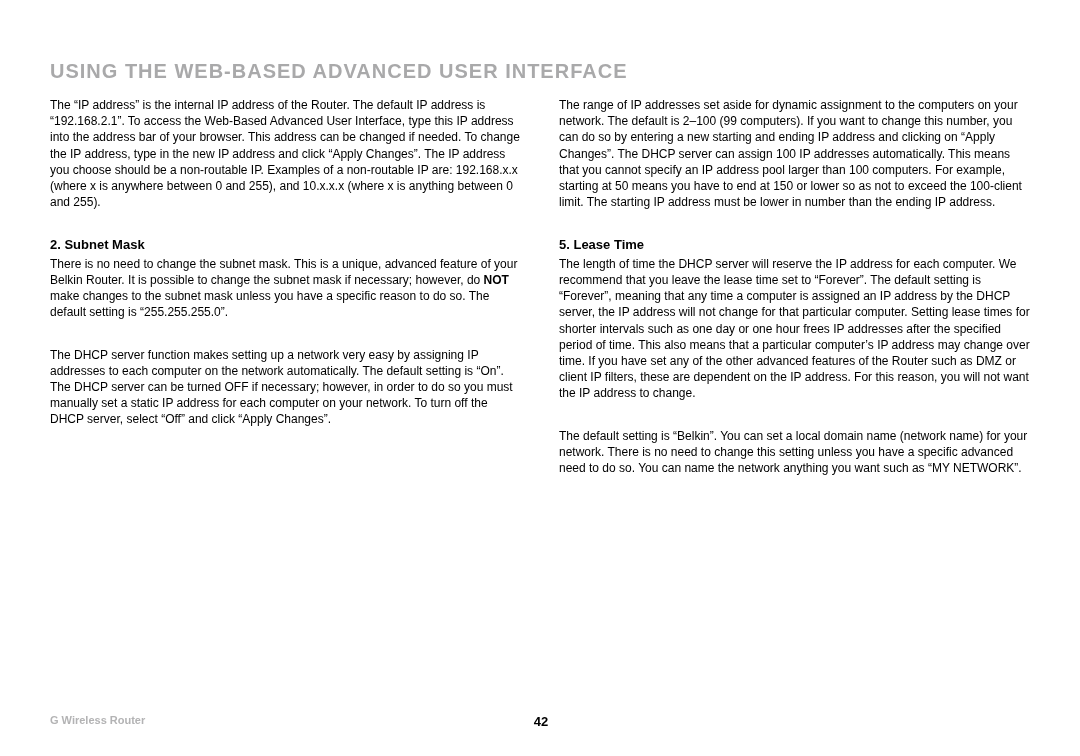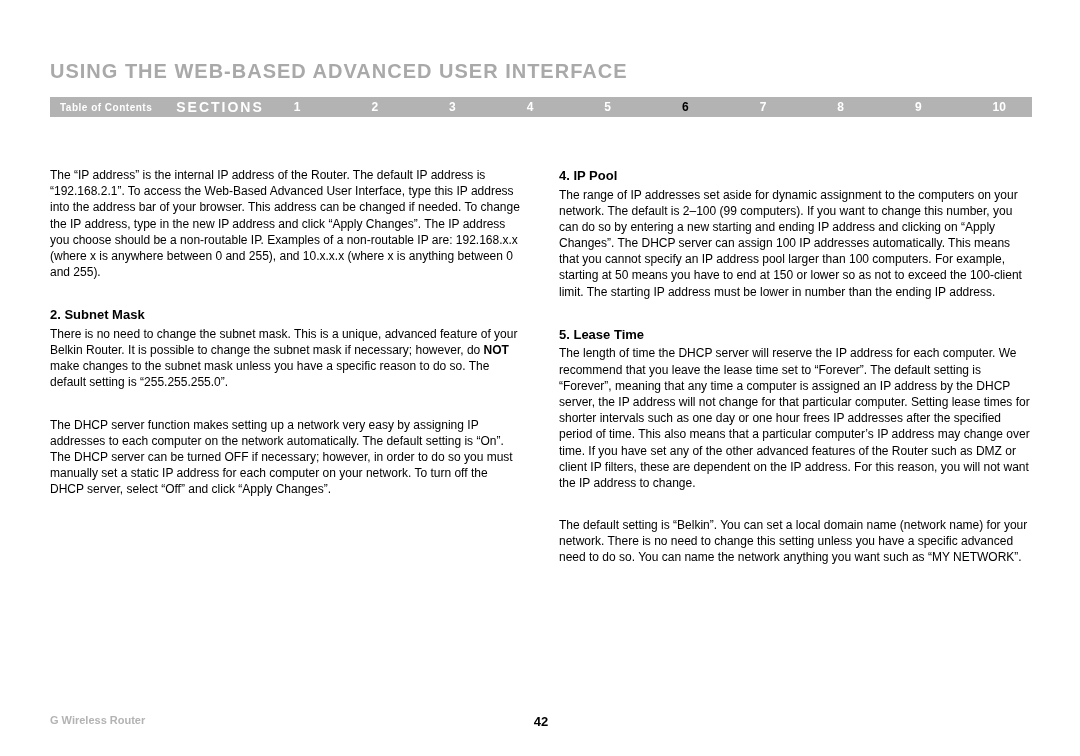--- a/index.html
+++ b/index.html
@@ -103,49 +103,32 @@
     font-weight: 700;
   }
 </style>
 </head>
 <body>
 
 <div class="page">
 
   <h1 class="page-title">USING THE WEB-BASED ADVANCED USER INTERFACE</h1>
 
-  <div class="nav-bar">
-    <span class="nav-toc">Table of Contents</span>
-    <span class="nav-sections">SECTIONS</span>
-    <div class="nav-numbers">
-      <span class="nav-num">1</span>
-      <span class="nav-num">2</span>
-      <span class="nav-num">3</span>
-      <span class="nav-num">4</span>
-      <span class="nav-num">5</span>
-      <span class="nav-num active">6</span>
-      <span class="nav-num">7</span>
-      <span class="nav-num">8</span>
-      <span class="nav-num">9</span>
-      <span class="nav-num">10</span>
-    </div>
-  </div>
 
   <div class="columns">
     <div class="col">
       <p class="sec-body">The “IP address” is the internal IP address of the Router. The default IP address is “192.168.2.1”. To access the Web-Based Advanced User Interface, type this IP address into the address bar of your browser. This address can be changed if needed. To change the IP address, type in the new IP address and click “Apply Changes”. The IP address you choose should be a non-routable IP. Examples of a non-routable IP are: 192.168.x.x (where x is anywhere between 0 and 255), and 10.x.x.x (where x is anything between 0 and 255).</p>
 
       <p class="sec-heading">2.    Subnet Mask</p>
       <p class="sec-body"><span>There is no need to change the subnet mask. This is a unique, advanced feature of your Belkin Router. It is possible to change the subnet mask if necessary; however, do </span><b>NOT</b><span> make changes to the subnet mask unless you have a specific reason to do so. The default setting is “255.255.255.0”.</span></p>
 
       <p class="sec-body">The DHCP server function makes setting up a network very easy by assigning IP addresses to each computer on the network automatically. The default setting is “On”. The DHCP server can be turned OFF if necessary; however, in order to do so you must manually set a static IP address for each computer on your network. To turn off the DHCP server, select “Off” and click “Apply Changes”.</p>
     </div>
 
     <div class="col">
-      <p class="sec-heading">4.    IP Pool</p>
       <p class="sec-body">The range of IP addresses set aside for dynamic assignment to the computers on your network. The default is 2–100 (99 computers). If you want to change this number, you can do so by entering a new starting and ending IP address and clicking on “Apply Changes”. The DHCP server can assign 100 IP addresses automatically. This means that you cannot specify an IP address pool larger than 100 computers. For example, starting at 50 means you have to end at 150 or lower so as not to exceed the 100-client limit. The starting IP address must be lower in number than the ending IP address.</p>
 
       <p class="sec-heading">5.    Lease Time</p>
       <p class="sec-body">The length of time the DHCP server will reserve the IP address for each computer. We recommend that you leave the lease time set to “Forever”. The default setting is “Forever”, meaning that any time a computer is assigned an IP address by the DHCP server, the IP address will not change for that particular computer. Setting lease times for shorter intervals such as one day or one hour frees IP addresses after the specified period of time. This also means that a particular computer’s IP address may change over time. If you have set any of the other advanced features of the Router such as DMZ or client IP filters, these are dependent on the IP address. For this reason, you will not want the IP address to change.</p>
 
       <p class="sec-body">The default setting is “Belkin”. You can set a local domain name (network name) for your network. There is no need to change this setting unless you have a specific advanced need to do so. You can name the network anything you want such as “MY NETWORK”.</p>
     </div>
   </div>
 
   <div class="footer">

